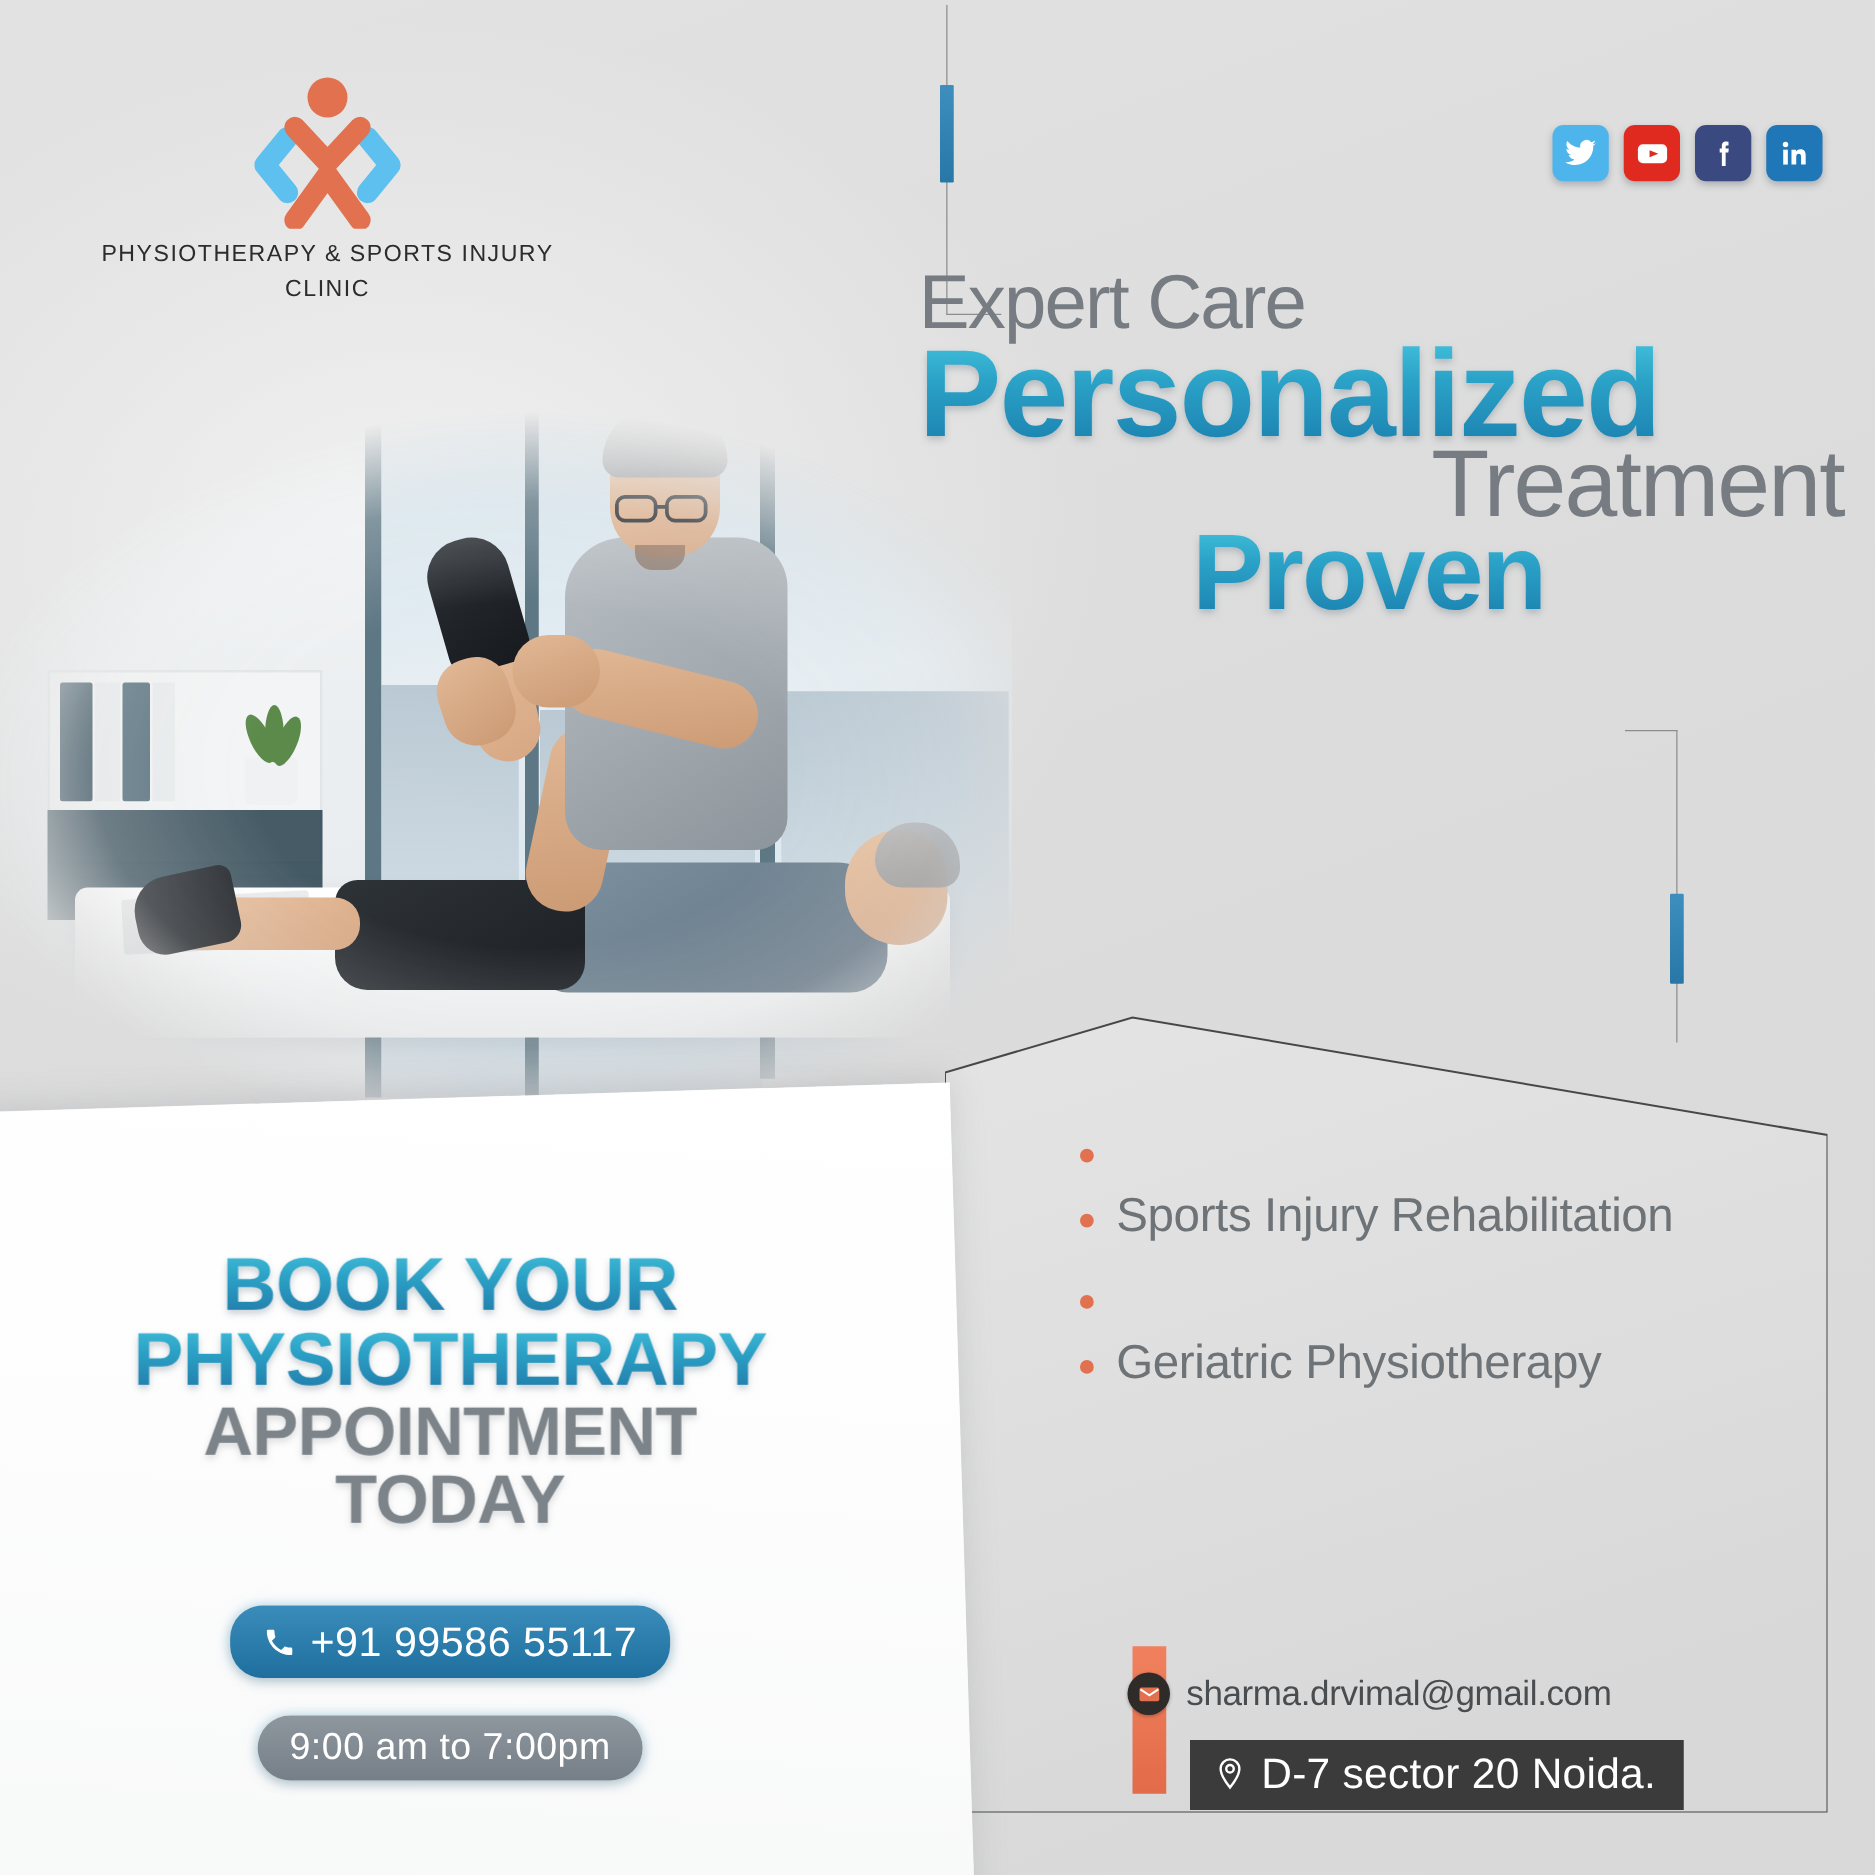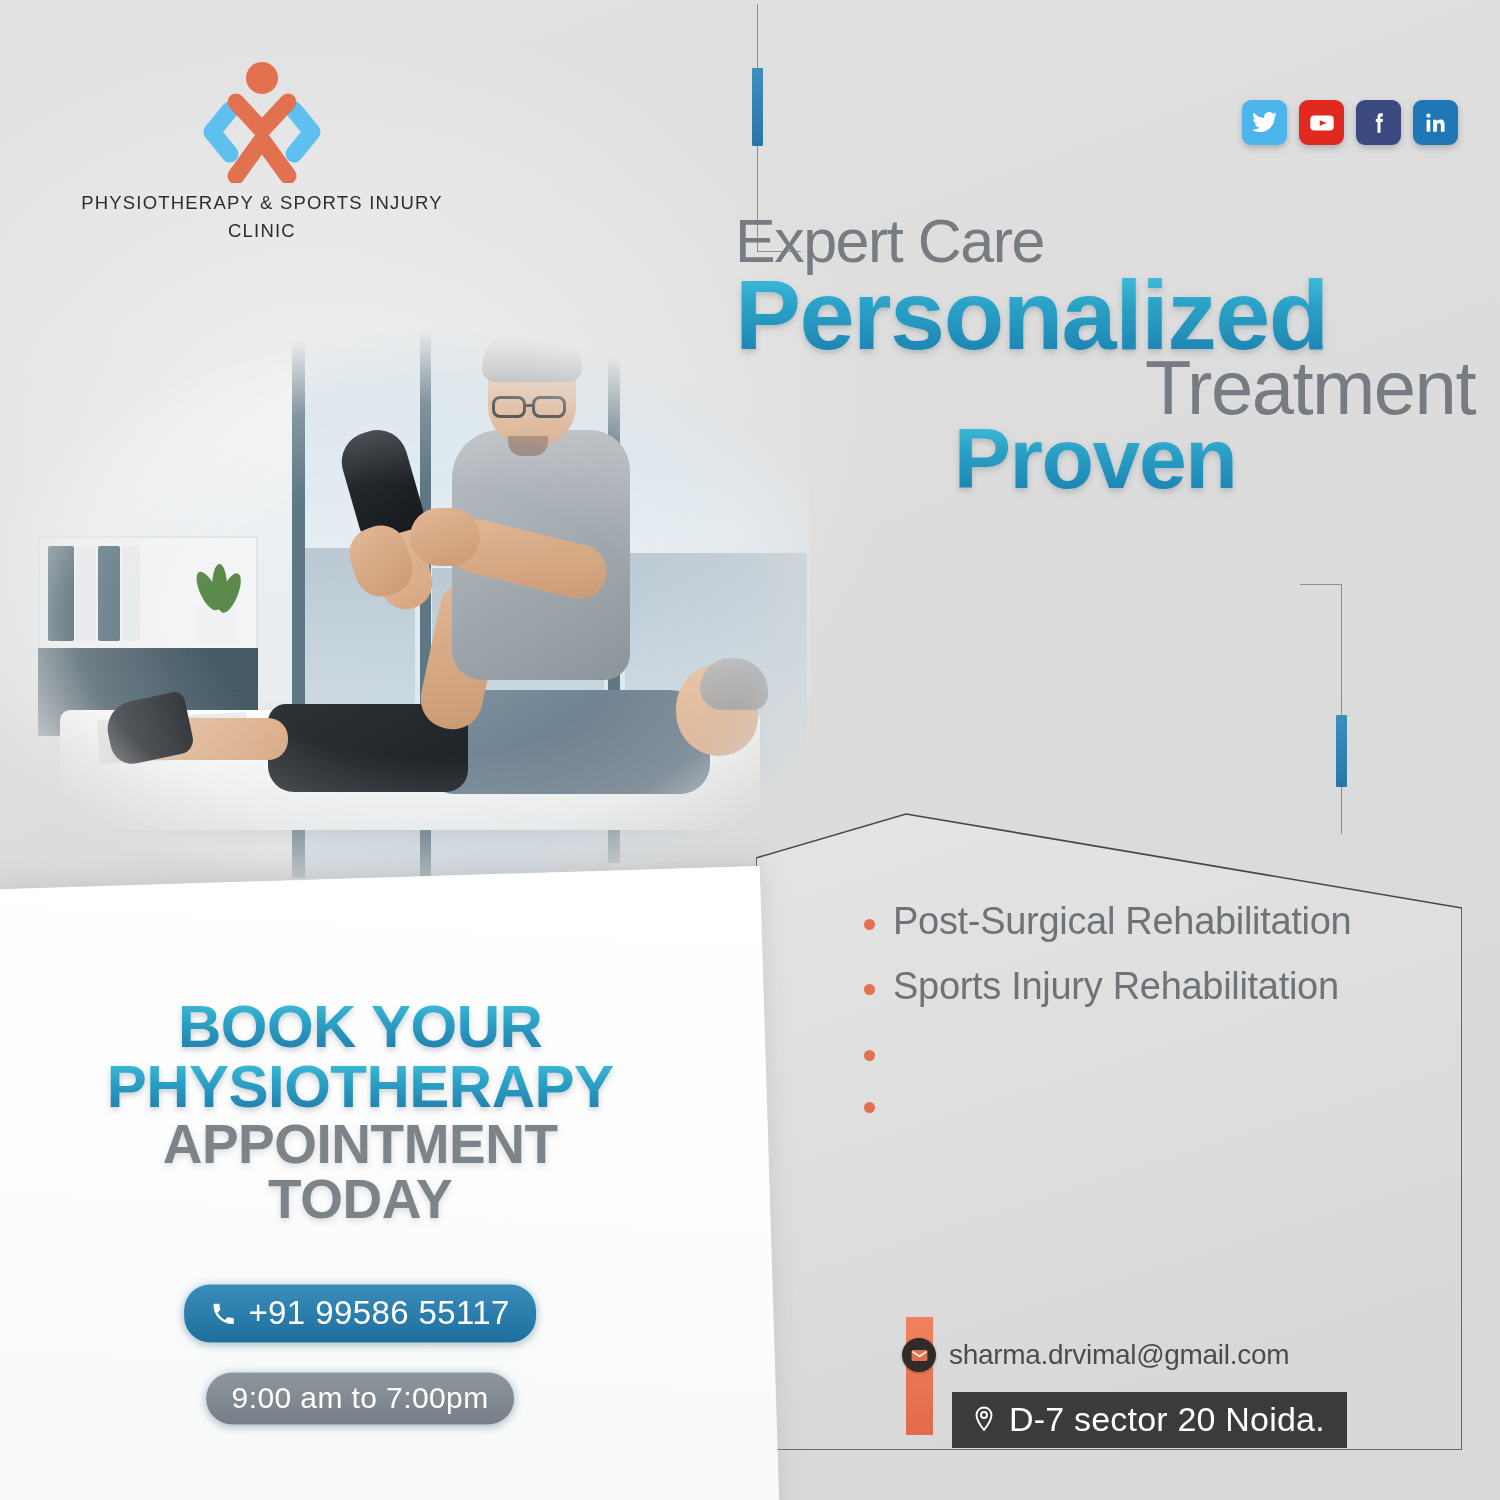--- a/index.html
+++ b/index.html
@@ -283,31 +283,31 @@
           <stop offset="55%" stop-color="#dedede"></stop>
           <stop offset="100%" stop-color="#d8d8d8"></stop>
         </linearGradient>
       </defs>
       <path d="M0 68 L0 660 L706 660 L706 118 L150 24 Z" fill="url(#rcg)" stroke="#45474a" stroke-width="1.6"></path>
     </svg>
 
     <div id="svc-list">
       <div class="svc">
         <span class="dot"></span>
-        <span class="svc-txt">Post-Surgical Rehabilitation</span>
       </div>
       <div class="svc">
         <span class="dot"></span>
         <span class="svc-txt">Sports Injury Rehabilitation</span>
       </div>
       <div class="svc">
         <span class="dot"></span>
       </div>
       <div class="svc">
         <span class="dot"></span>
+        <span class="svc-txt">Geriatric Physiotherapy</span>
       </div>
     </div>
 
     <div id="orange-bar"></div>
 
     <div id="email-row">
       <span class="mail-ic">
         <svg width="19" height="19" viewBox="0 0 24 24">
           <rect x="2" y="5" width="20" height="14" rx="2" fill="#e2714f"></rect>
           <path d="M3 7l9 6 9-6" stroke="#fff" stroke-width="2" fill="none"></path>

